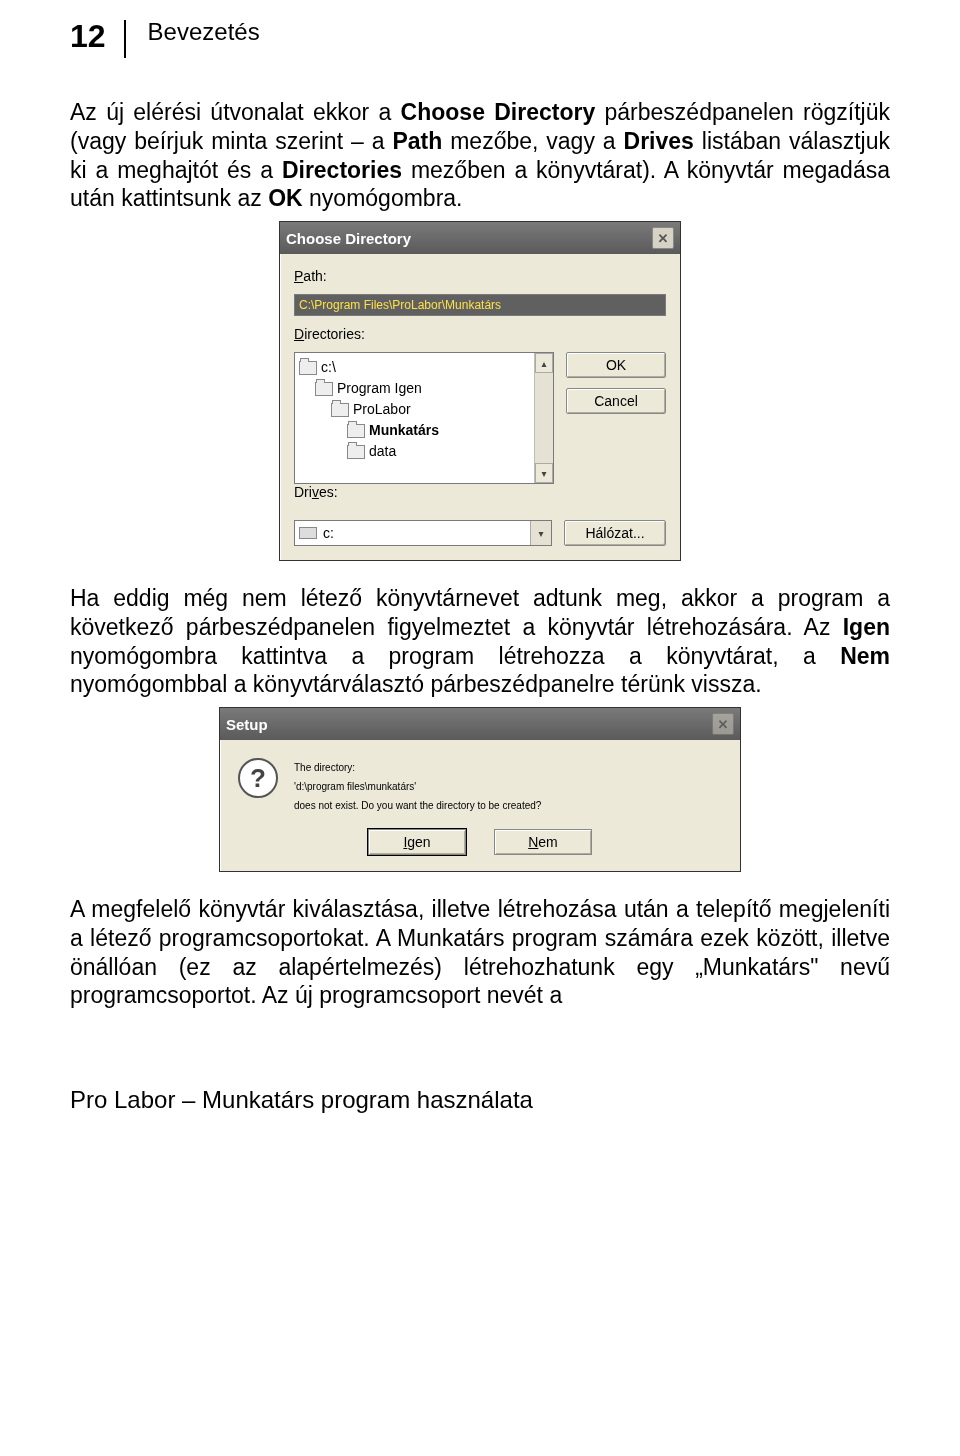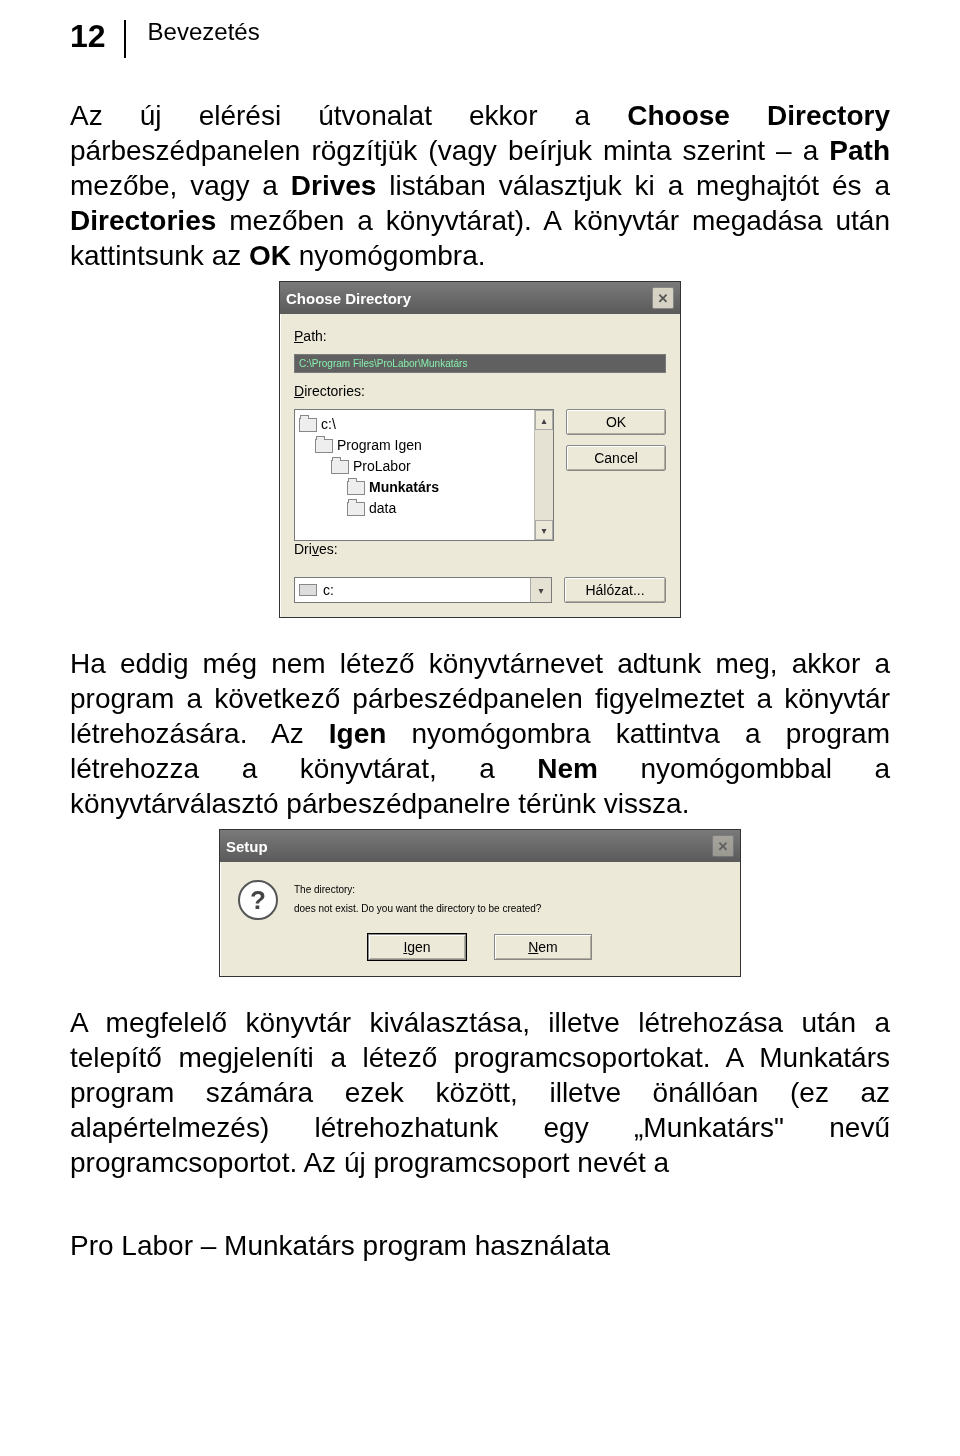--- a/index.html
+++ b/index.html
@@ -27,21 +27,21 @@
     line-height: 1;
     height: 38px;
   }
   .chapter-title {
     font-size: 24px;
     padding-left: 22px;
     line-height: 1;
     text-align: center;
   }
   .body-text {
-    font-size: 28px;
+    font-size: 23px;
     line-height: 1.25;
     text-align: justify;
     margin-bottom: 4px;
   }
   .b { font-weight: bold; }
 
   
   .dialog {
     margin: 8px auto 10px auto;
     border: 1px solid #333;
@@ -70,24 +70,24 @@
     display: flex; align-items: center; justify-content: center;
     font-size: 13px; color: #555;
     border-radius: 2px;
   }
   .dlg-body {
     padding: 14px 14px 14px 14px;
   }
   .dlg-row { margin-bottom: 10px; }
   .underline-acc { text-decoration: underline; }
   .path-selected {
-    background: #606060; color: #86efac;
+    background: #606060; color: #fde047;
     border: 1px solid #7a7a7a;
     padding: 3px 4px;
-    font-size: 10px;
+    font-size: 12px;
   }
   .mid-row {
     display: flex;
     gap: 12px;
     align-items: flex-start;
   }
   .dir-listbox {
     flex: 1;
     border: 1px solid #7a7a7a;
     background: #fff;
@@ -208,22 +208,22 @@
     border: 1px solid #888;
     background: #ece9d8;
     padding: 4px 0;
     text-align:center;
     font-size: 14px;
     box-shadow: 1px 1px 0 #fff inset, -1px -1px 0 #b0ad9c inset;
   }
   .btn-default { outline: 1px solid #000; }
 
   .footer {
-    font-size: 28px;
-    margin-top: 50px;
+    font-size: 24px;
+    margin-top: 76px;
   }
 </style>
 </head>
 <body>
 
 <div class="page">
 
   <div class="header-row">
     <div class="page-number">12</div>
     <div class="chapter-title">Bevezetés</div>
@@ -305,20 +305,21 @@
 
   <div class="dialog dlg-setup">
     <div class="titlebar">
       <span>Setup</span>
       <span class="closebox" style="opacity:.5">✕</span>
     </div>
     <div class="setup-body">
       <div class="q-icon">?</div>
       <div class="setup-text">
         <div>The directory:</div>
+        <div>'d:\program files\munkatárs'</div>
         <div>does not exist.  Do you want the directory to be created?</div>
       </div>
     </div>
     <div class="setup-btn-row">
       <div class="setup-btn btn-default">
         <span class="underline-acc">I</span><span>gen</span>
       </div>
       <div class="setup-btn">
         <span class="underline-acc">N</span><span>em</span>
       </div>

